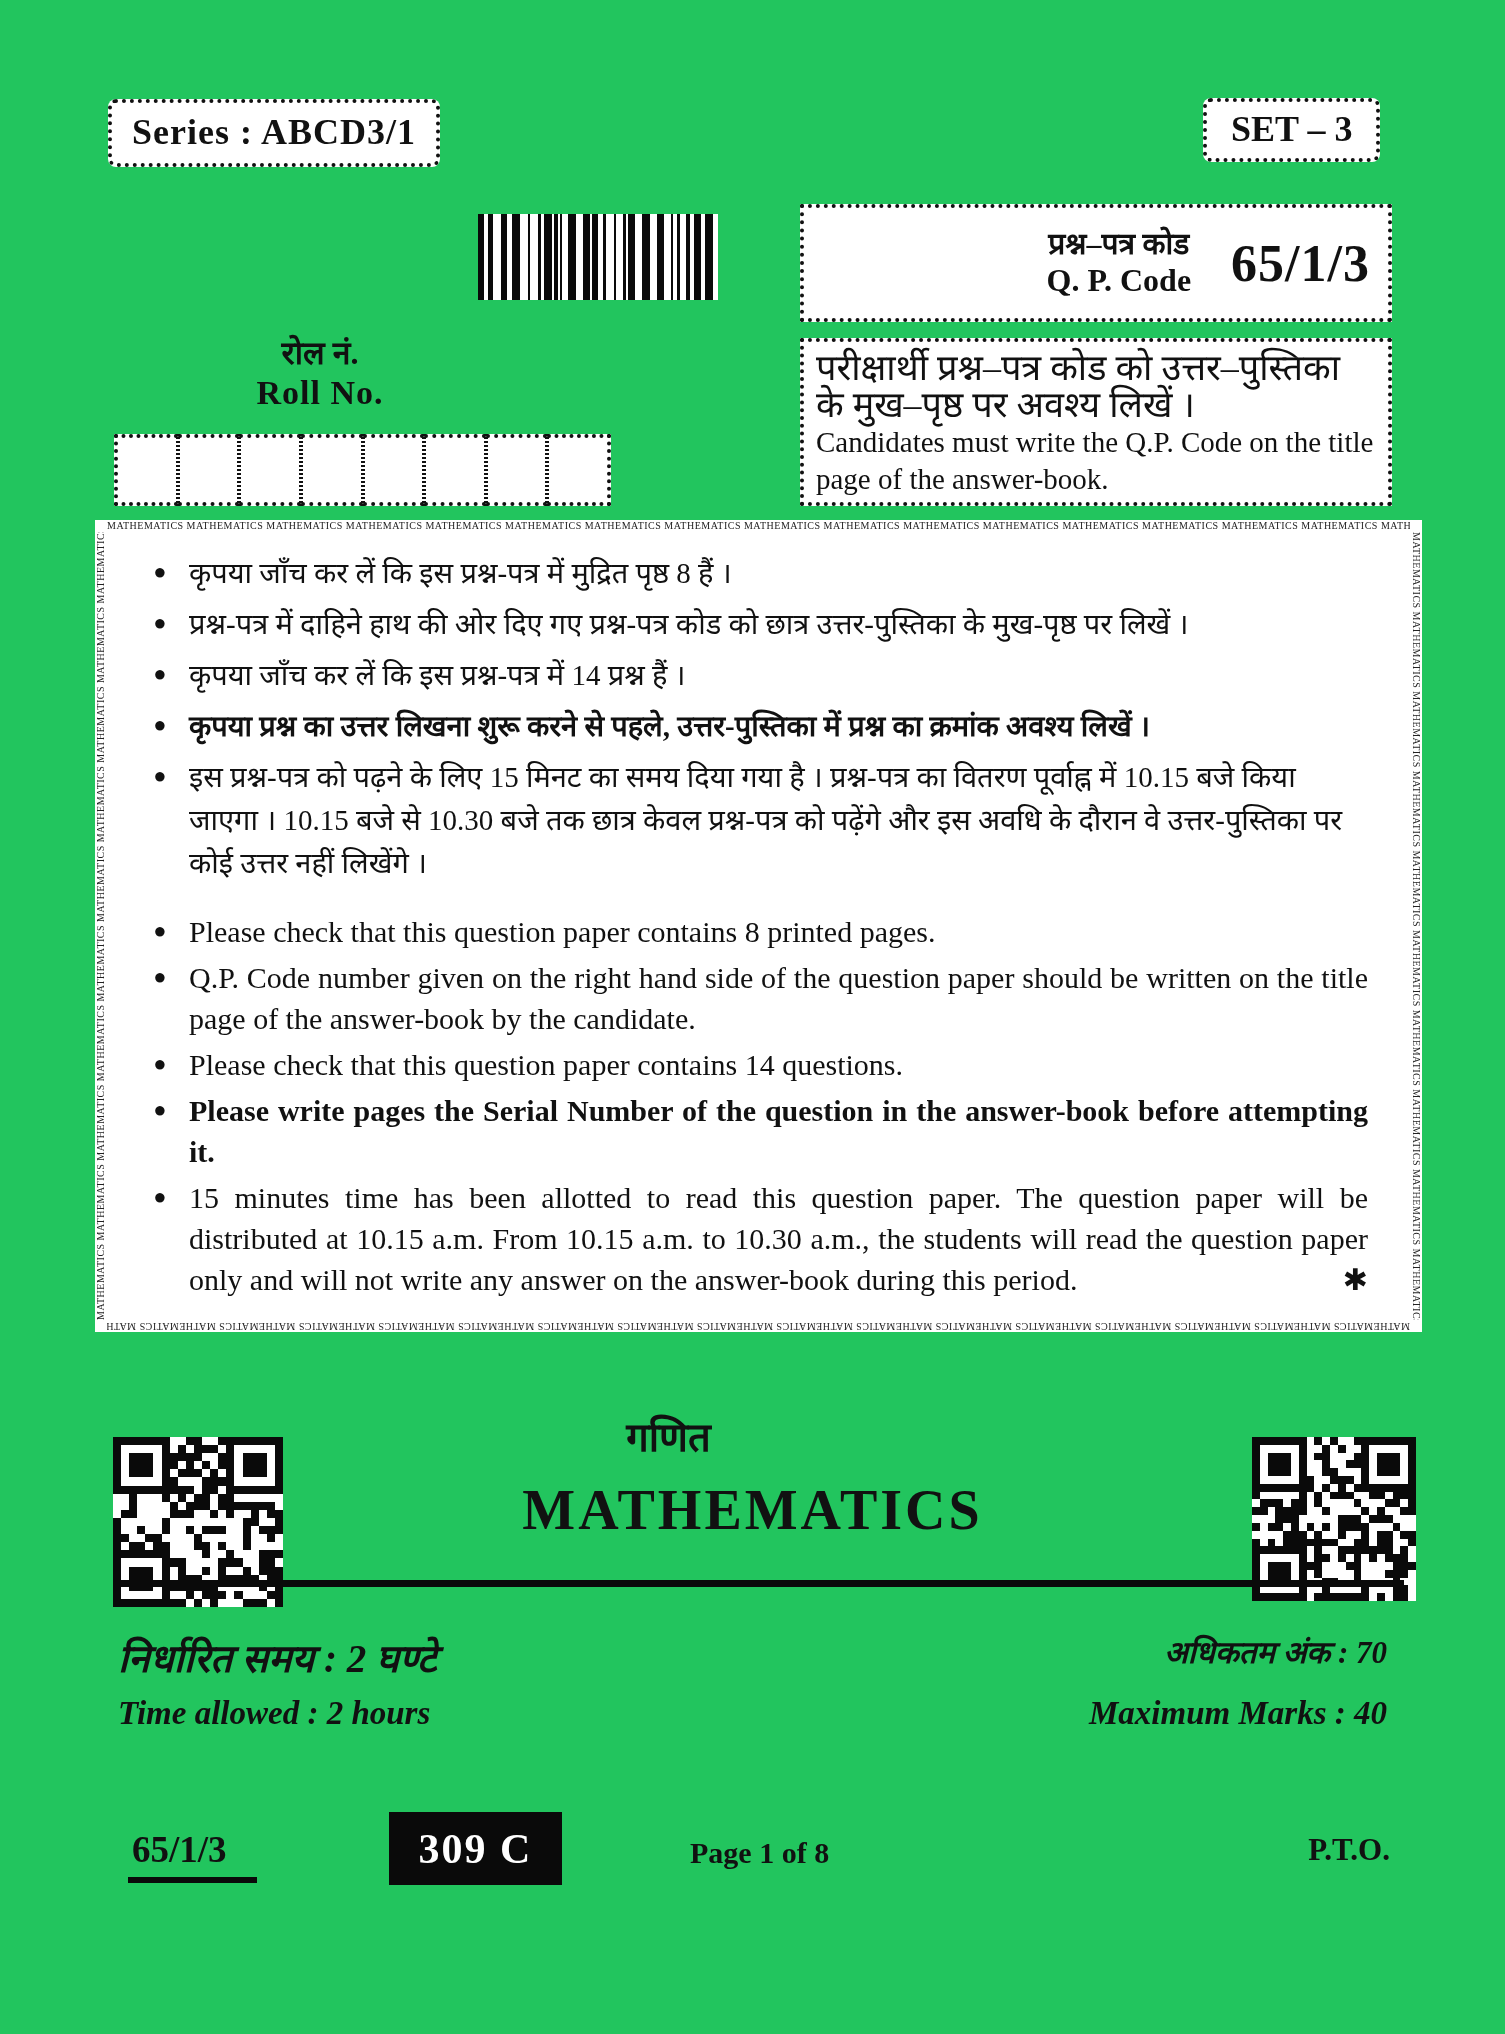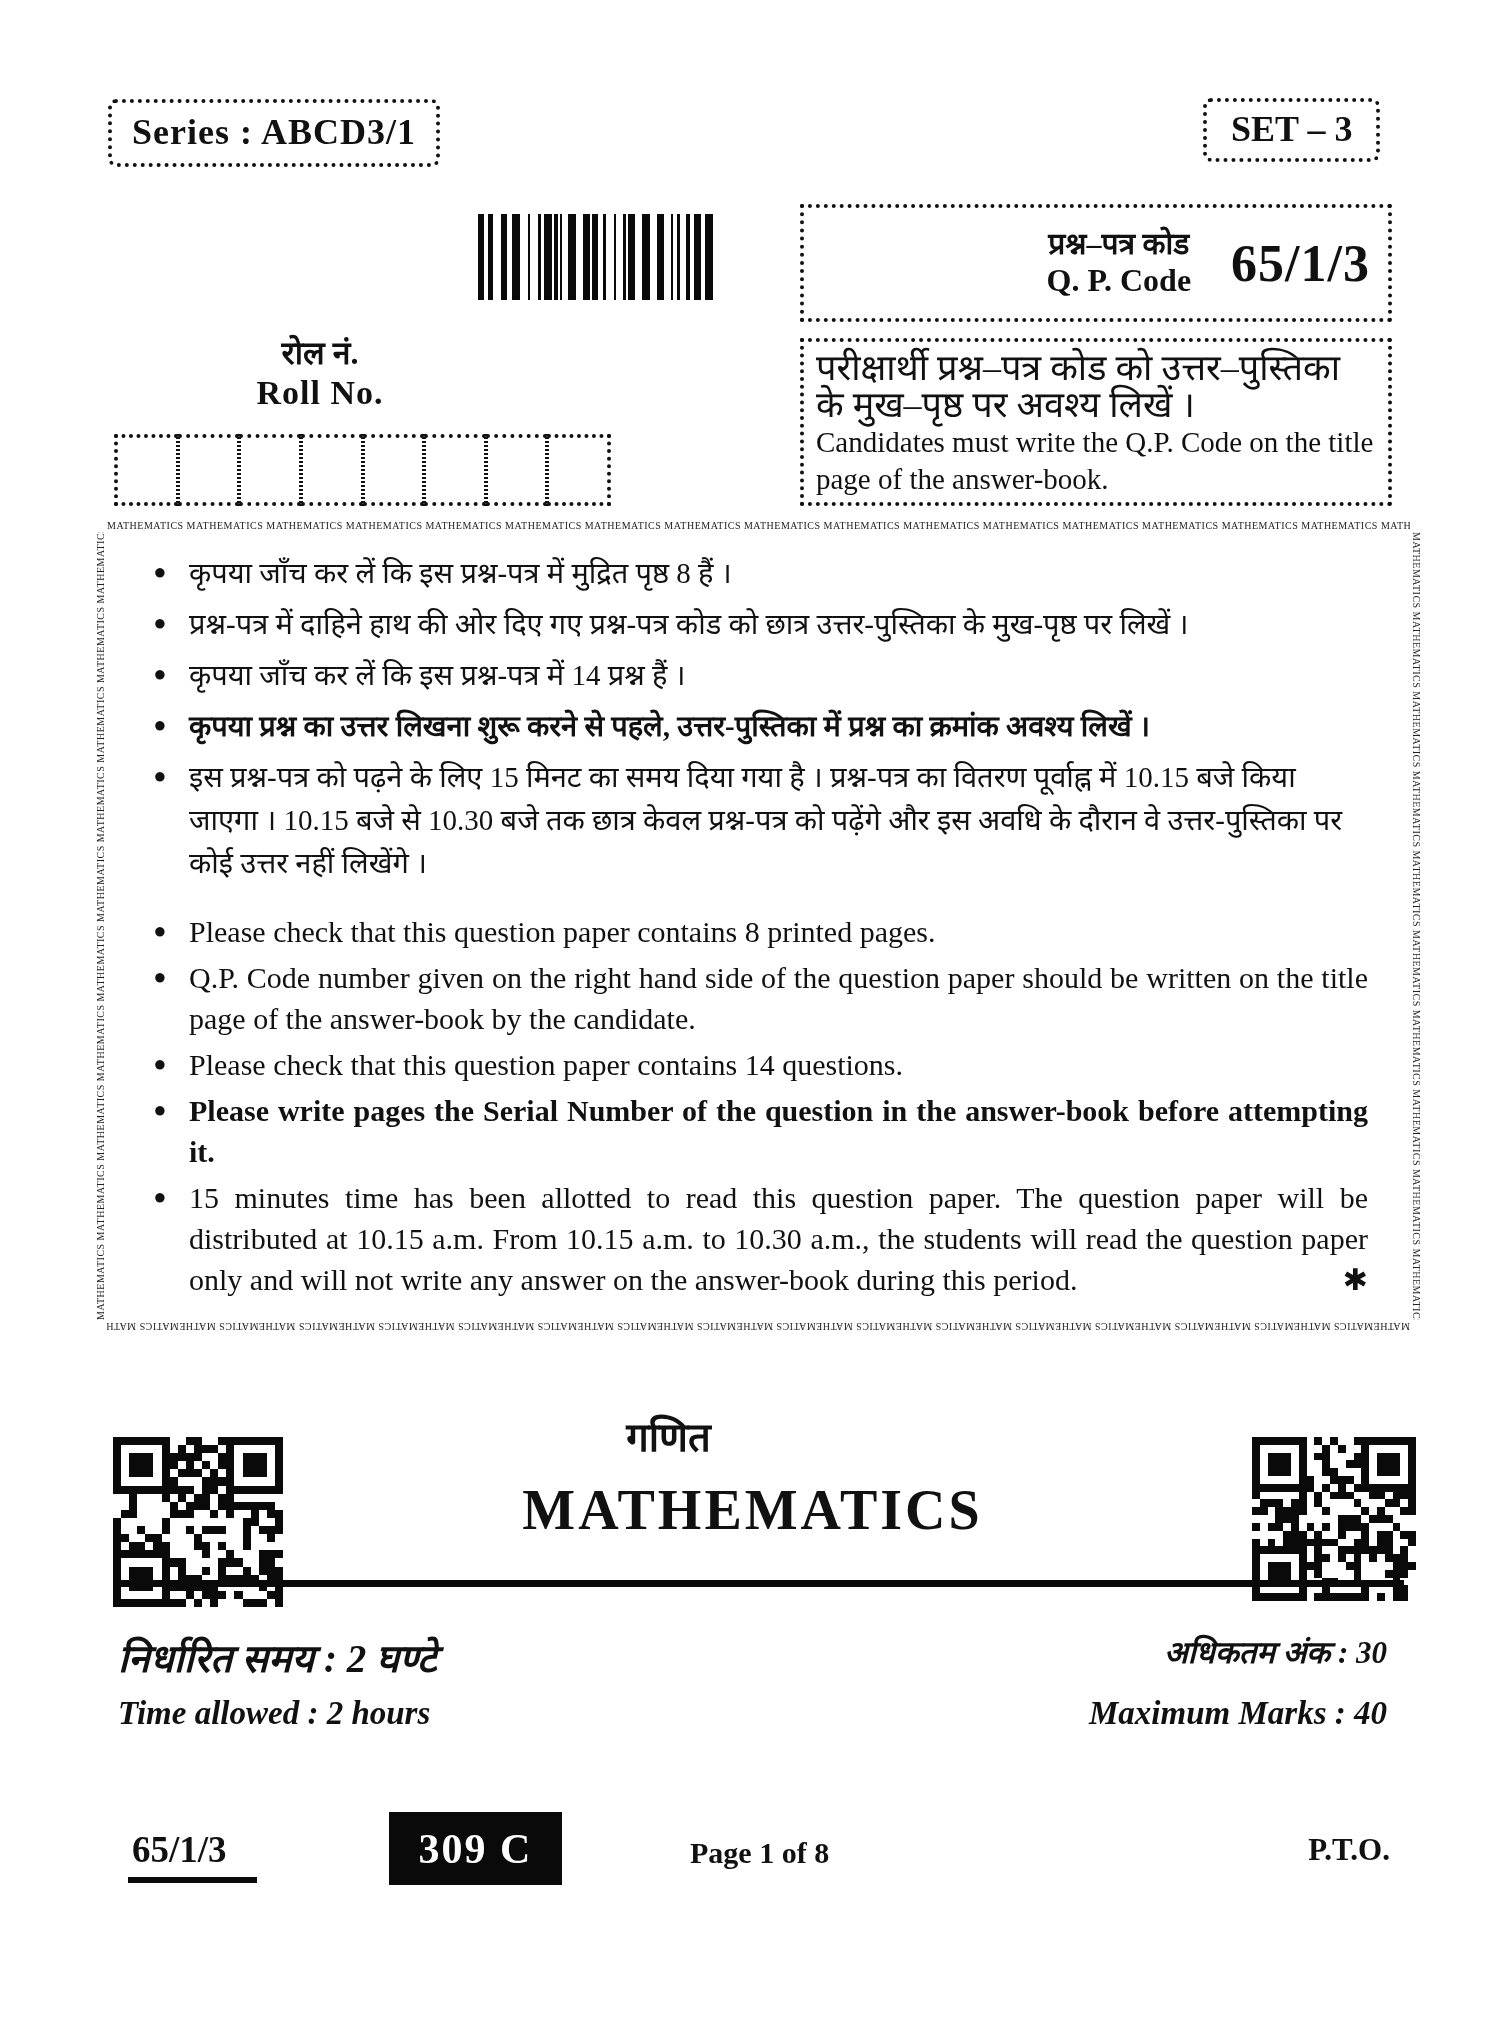--- a/index.html
+++ b/index.html
@@ -1,19 +1,19 @@
 <!DOCTYPE html>
 <html><head>
 <meta charset="utf-8">
 <style>
   * { margin:0; padding:0; box-sizing:border-box; }
   body { background:#e8e8e8; font-family:"Liberation Serif", serif; color:#111; }
   .sheet {
     position:relative; width:1505px; height:2034px; margin:0 auto;
-    background:#ffffff; overflow:hidden;
+    background:#22c55e; overflow:hidden;
   }
   .dottedbox { border:4px dotted #111; background:#fff; }
 
   
   .series-box { position:absolute; left:108px; top:99px; padding:8px 20px 10px;
     font-size:36px; font-weight:bold; letter-spacing:1px; border-radius:8px; }
   .set-box { position:absolute; left:1203px; top:98px; padding:6px 24px 8px;
     font-size:36px; font-weight:bold; border-radius:8px; }
 
   
@@ -1123,21 +1123,21 @@
       <div></div>
       <div class="on"></div>
       <div class="on"></div>
       <div></div>
     </div>
   <div class="title-hi">गणित</div>
   <div class="title-en">MATHEMATICS</div>
   <div class="rule"></div>
 
   <div class="meta-hi-time">निर्धारित समय : 2 घण्टे</div>
-  <div class="meta-hi-marks">अधिकतम अंक : 30</div>
+  <div class="meta-hi-marks">अधिकतम अंक : 70</div>
   <div class="meta-en-time">Time allowed : 2 hours</div>
   <div class="meta-en-marks">Maximum Marks : 40</div>
 
   <div class="f-code">65/1/3</div>
   <div class="f-batch">309 C</div>
   <div class="f-page">Page 1 of 8</div>
   <div class="f-pto">P.T.O.</div>
 
 </div>
 

